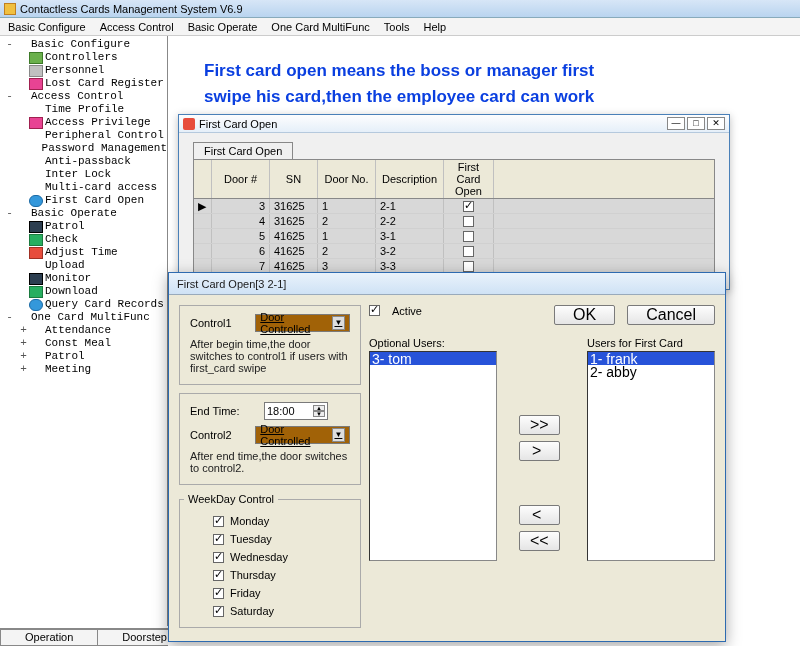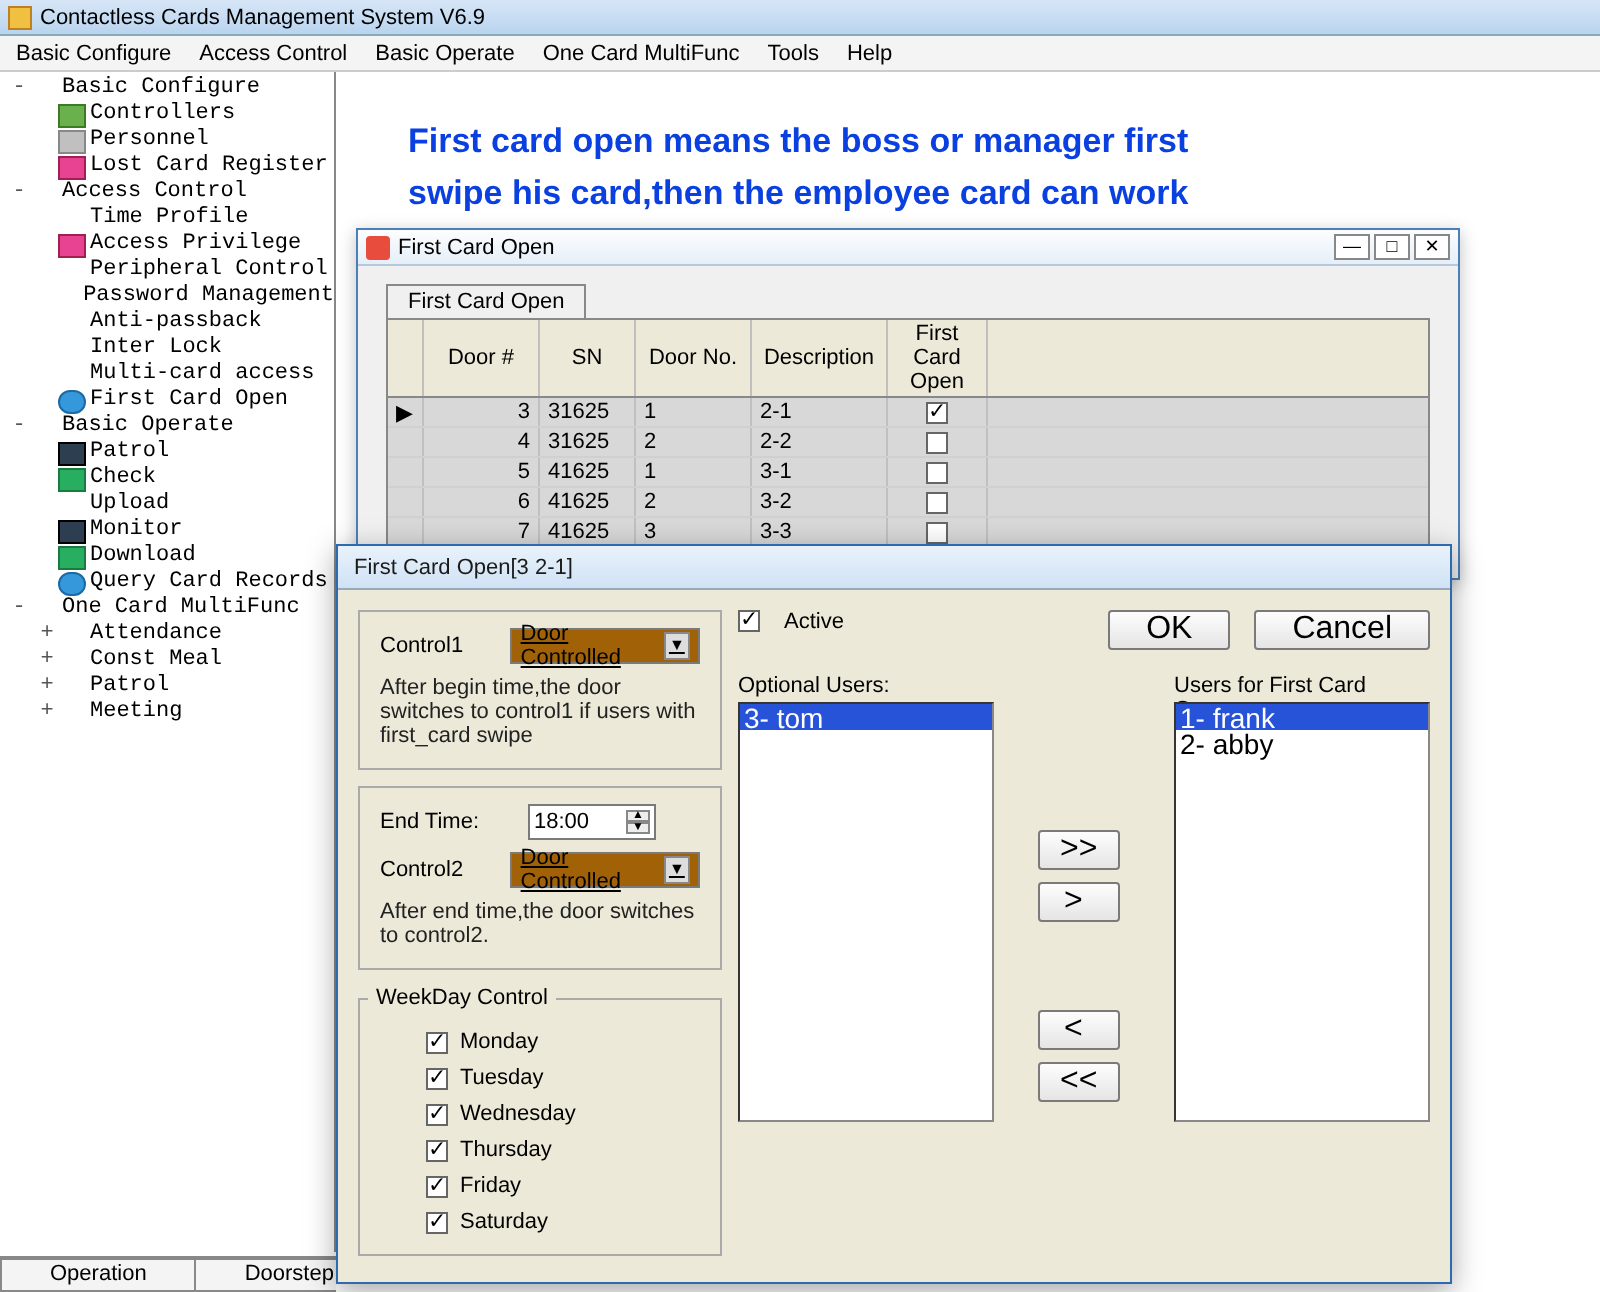--- a/index.html
+++ b/index.html
@@ -100,20 +100,21 @@
       <div class="tree-item"><span style="width:14px"></span><span class="exp"> </span><span class="ic ic-card"></span><span>Access Privilege</span></div>
       <div class="tree-item"><span style="width:14px"></span><span class="exp"> </span><span class="ic "></span><span>Peripheral Control</span></div>
       <div class="tree-item"><span style="width:14px"></span><span class="exp"> </span><span class="ic "></span><span>Password Management</span></div>
       <div class="tree-item"><span style="width:14px"></span><span class="exp"> </span><span class="ic "></span><span>Anti-passback</span></div>
       <div class="tree-item"><span style="width:14px"></span><span class="exp"> </span><span class="ic "></span><span>Inter Lock</span></div>
       <div class="tree-item"><span style="width:14px"></span><span class="exp"> </span><span class="ic "></span><span>Multi-card access</span></div>
       <div class="tree-item"><span style="width:14px"></span><span class="exp"> </span><span class="ic ic-blue"></span><span>First Card Open</span></div>
       <div class="tree-item"><span style="width:0px"></span><span class="exp">-</span><span class="ic "></span><span>Basic Operate</span></div>
       <div class="tree-item"><span style="width:14px"></span><span class="exp"> </span><span class="ic ic-mon"></span><span>Patrol</span></div>
       <div class="tree-item"><span style="width:14px"></span><span class="exp"> </span><span class="ic ic-dl"></span><span>Check</span></div>
+      <div class="tree-item"><span style="width:14px"></span><span class="exp"> </span><span class="ic ic-red"></span><span>Adjust Time</span></div>
       <div class="tree-item"><span style="width:14px"></span><span class="exp"> </span><span class="ic "></span><span>Upload</span></div>
       <div class="tree-item"><span style="width:14px"></span><span class="exp"> </span><span class="ic ic-mon"></span><span>Monitor</span></div>
       <div class="tree-item"><span style="width:14px"></span><span class="exp"> </span><span class="ic ic-dl"></span><span>Download</span></div>
       <div class="tree-item"><span style="width:14px"></span><span class="exp"> </span><span class="ic ic-blue"></span><span>Query Card Records</span></div>
       <div class="tree-item"><span style="width:0px"></span><span class="exp">-</span><span class="ic "></span><span>One Card MultiFunc</span></div>
       <div class="tree-item"><span style="width:14px"></span><span class="exp">+</span><span class="ic "></span><span>Attendance</span></div>
       <div class="tree-item"><span style="width:14px"></span><span class="exp">+</span><span class="ic "></span><span>Const Meal</span></div>
       <div class="tree-item"><span style="width:14px"></span><span class="exp">+</span><span class="ic "></span><span>Patrol</span></div>
       <div class="tree-item"><span style="width:14px"></span><span class="exp">+</span><span class="ic "></span><span>Meeting</span></div>
     </div>

